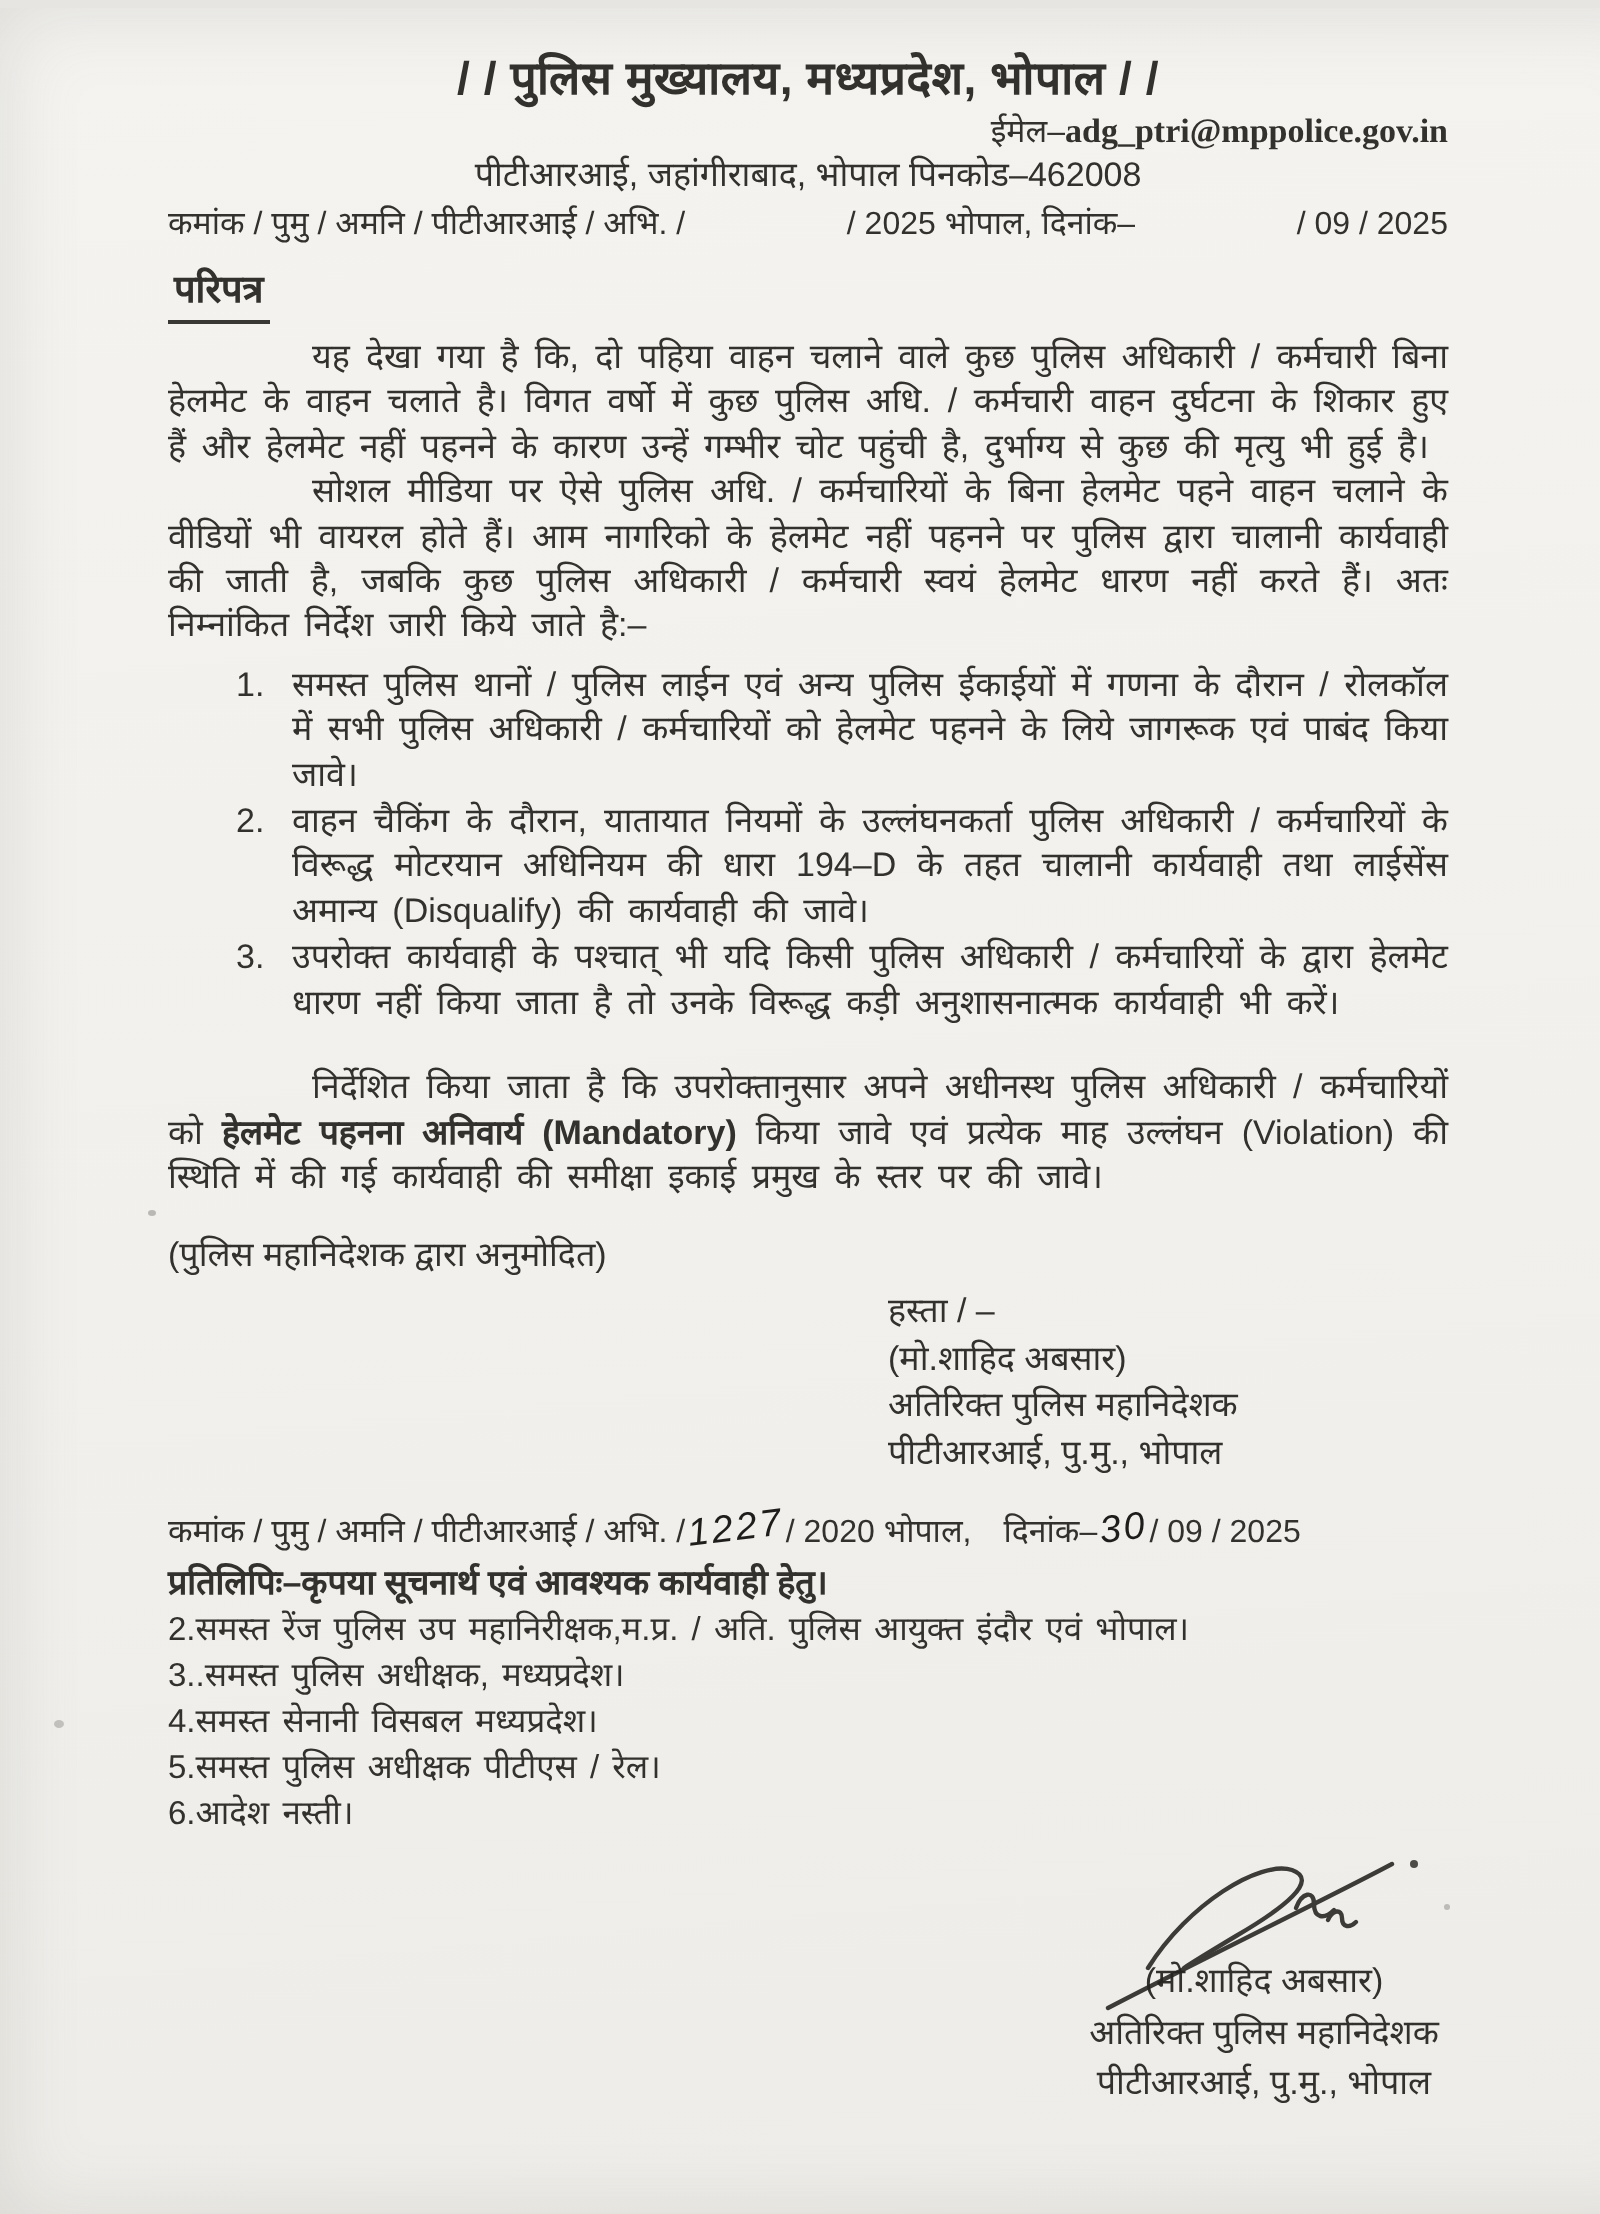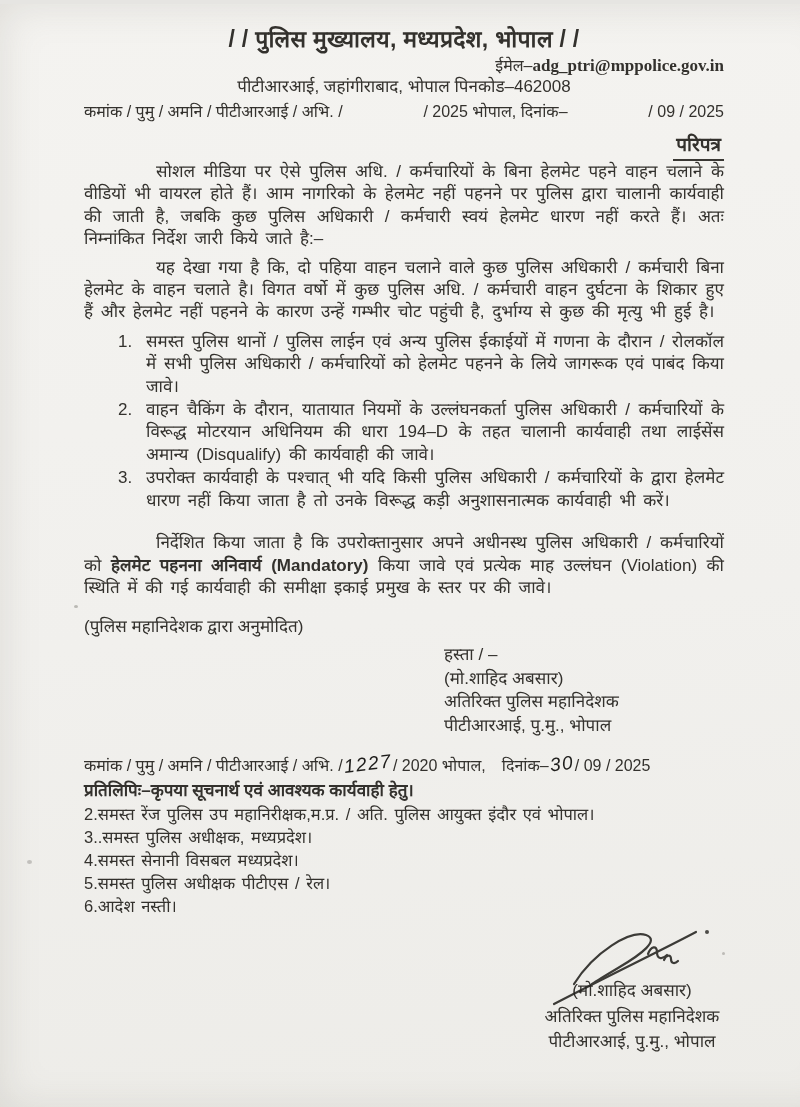--- a/index.html
+++ b/index.html
@@ -16,21 +16,21 @@
     font-size:17px;
     line-height:22.4px;
     padding-left:40px;
   }
   .content{position:absolute;left:84px;top:20px;width:640px;}
   .doc-title{text-align:center;font-size:23px;font-weight:bold;line-height:30px;letter-spacing:.3px;}
   .email-line{text-align:right;font-size:16px;line-height:23px;}
   .email-line .email{font-family:"Liberation Serif",serif;font-weight:bold;font-size:17px;}
   .addr{text-align:center;font-size:17px;line-height:20px;}
   .ref-line{display:flex;justify-content:space-between;font-size:16px;line-height:26px;margin-top:2px;white-space:nowrap;}
-  .heading-wrap{text-align:right;margin-top:7px;line-height:26px;}
+  .heading-wrap{text-align:left;margin-top:7px;line-height:26px;}
   .heading-wrap .heading{display:inline-block;font-size:19px;font-weight:bold;border-bottom:2px solid #3a3834;padding:0 3px 1px;}
   .para{margin:6px 0 0;text-align:justify;text-indent:72px;word-spacing:3px;}
   .para.no-gap{margin-top:0;}
   .dlist{margin-top:7px;}
   .ditem{position:relative;padding-left:62px;text-align:justify;word-spacing:3px;margin-top:1px;}
   .ditem .num{position:absolute;left:34px;}
   .para3{margin-top:20px;}
   .approval{margin-top:16px;line-height:24px;}
   .sig-block{width:280px;margin:4px 0 0 auto;line-height:23.5px;}
   .ref-line2{margin-top:15px;font-size:16px;line-height:26px;white-space:nowrap;}
@@ -65,23 +65,23 @@
     <div class="ref-line">
       <span>कमांक / पुमु / अमनि / पीटीआरआई / अभि. /</span>
       <span>/ 2025 भोपाल,  दिनांक–</span>
       <span>/ 09 / 2025</span>
     </div>
 
     <div class="heading-wrap">
       <span class="heading">परिपत्र</span>
     </div>
 
+    <p class="para">यह देखा गया है कि, दो पहिया वाहन चलाने वाले कुछ पुलिस अधिकारी / कर्मचारी बिना हेलमेट के वाहन चलाते है। विगत वर्षो में कुछ पुलिस अधि. / कर्मचारी वाहन दुर्घटना के शिकार हुए हैं और हेलमेट नहीं पहनने के कारण उन्हें गम्भीर चोट पहुंची है, दुर्भाग्य से कुछ की मृत्यु भी हुई है।</p>
+
     <p class="para no-gap">सोशल मीडिया पर ऐसे पुलिस अधि. / कर्मचारियों के बिना हेलमेट पहने वाहन चलाने के वीडियों भी वायरल होते हैं। आम नागरिको के हेलमेट नहीं पहनने पर पुलिस द्वारा चालानी कार्यवाही की जाती है, जबकि कुछ पुलिस अधिकारी / कर्मचारी स्वयं हेलमेट धारण नहीं करते हैं। अतः निम्नांकित निर्देश जारी किये जाते है:–</p>
-
-    <p class="para">यह देखा गया है कि, दो पहिया वाहन चलाने वाले कुछ पुलिस अधिकारी / कर्मचारी बिना हेलमेट के वाहन चलाते है। विगत वर्षो में कुछ पुलिस अधि. / कर्मचारी वाहन दुर्घटना के शिकार हुए हैं और हेलमेट नहीं पहनने के कारण उन्हें गम्भीर चोट पहुंची है, दुर्भाग्य से कुछ की मृत्यु भी हुई है।</p>
 
     <div class="dlist">
       <div class="ditem">
         <span class="num">1.</span>
         <span>समस्त पुलिस थानों / पुलिस लाईन एवं अन्य पुलिस ईकाईयों में गणना के दौरान / रोलकॉल में सभी पुलिस अधिकारी / कर्मचारियों को हेलमेट पहनने के लिये जागरूक एवं पाबंद किया जावे।</span>
       </div>
       <div class="ditem">
         <span class="num">2.</span>
         <span>वाहन चैकिंग के दौरान, यातायात नियमों के उल्लंघनकर्ता पुलिस अधिकारी / कर्मचारियों के विरूद्ध मोटरयान अधिनियम की धारा 194–D के तहत चालानी कार्यवाही तथा लाईसेंस अमान्य (Disqualify) की कार्यवाही की जावे।</span>
       </div>

